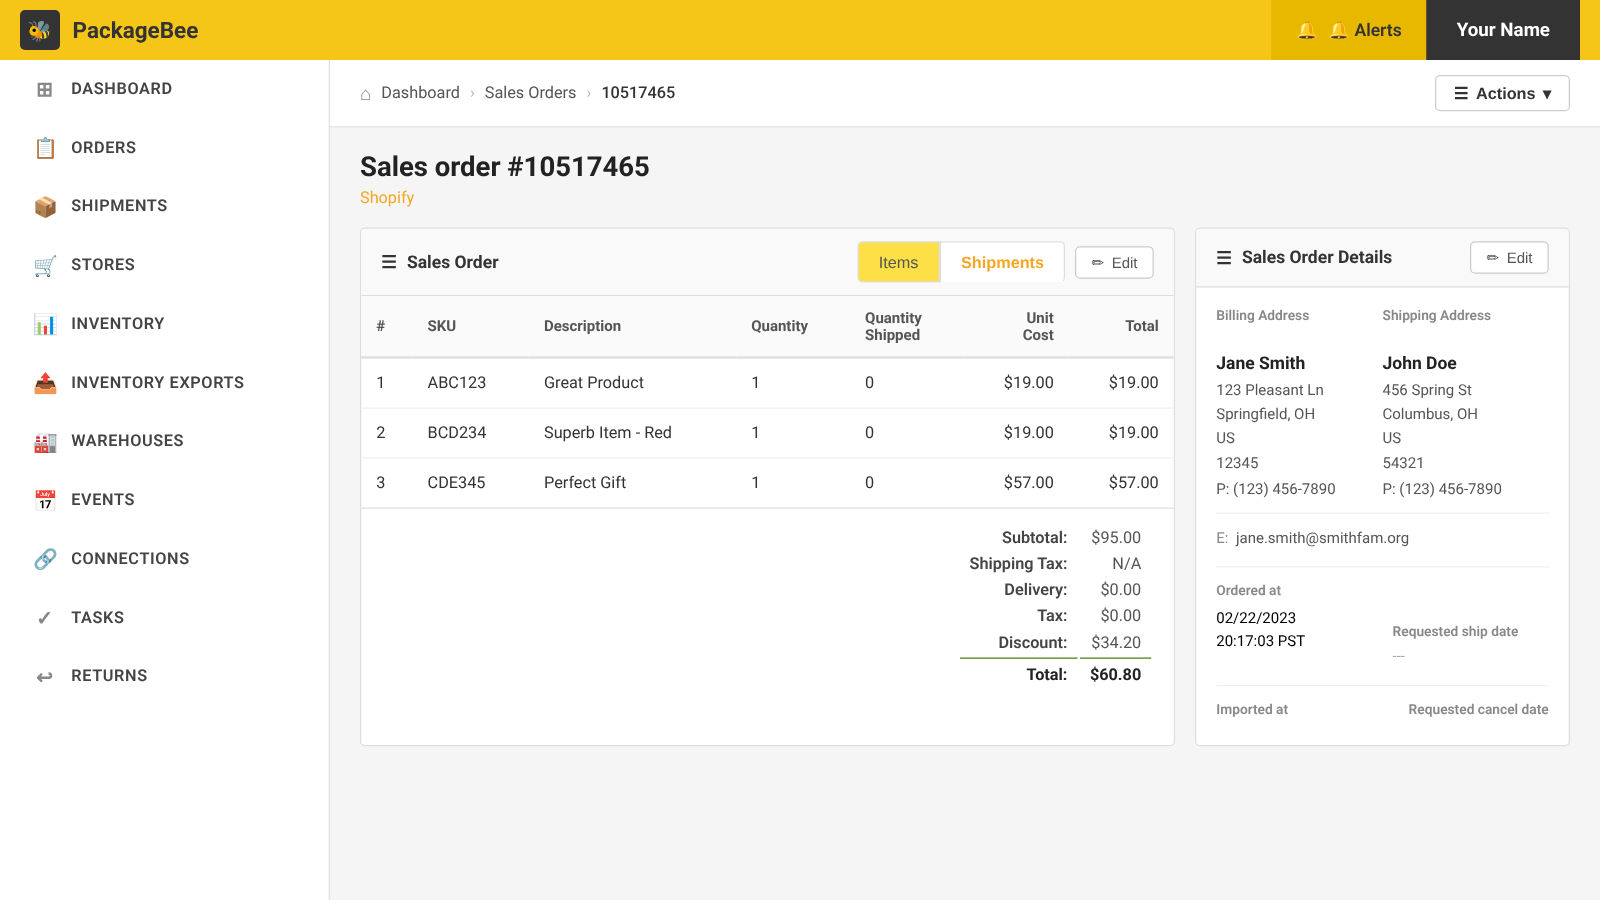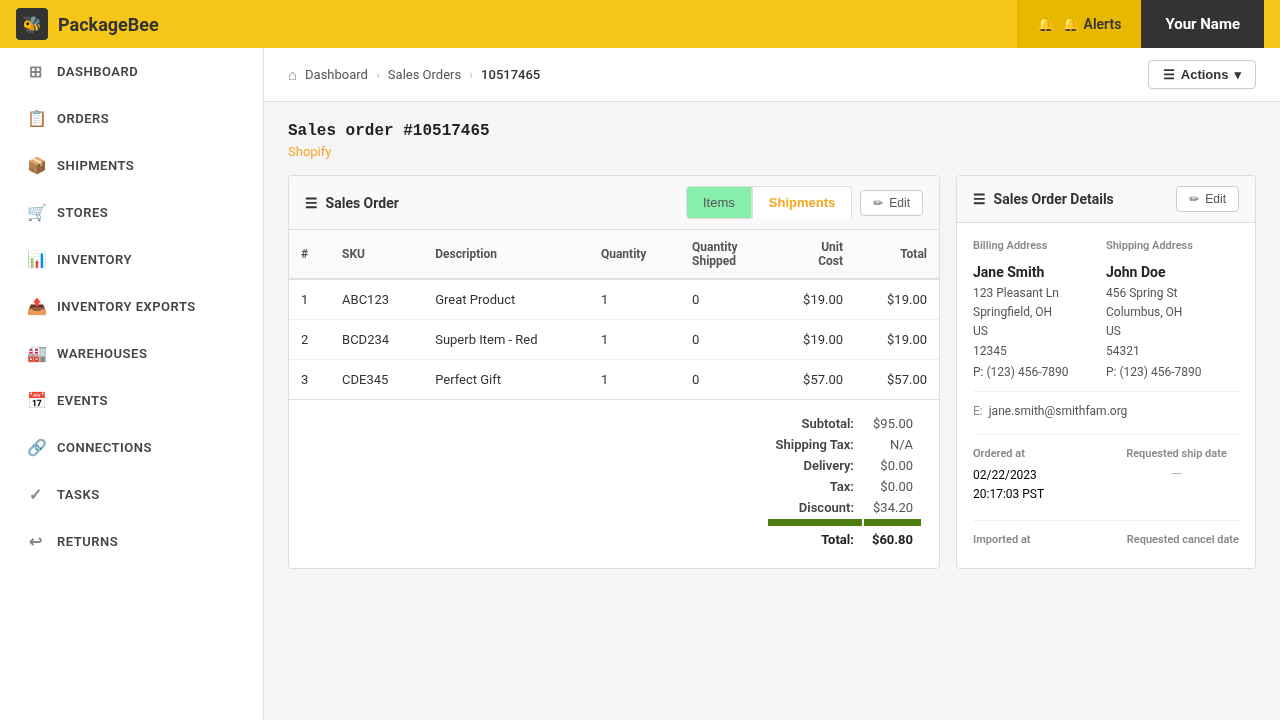--- a/index.html
+++ b/index.html
@@ -31,63 +31,63 @@
     .breadcrumb .home-icon { font-size: 15px; color: #888; }
     .breadcrumb a { color: #555; text-decoration: none; }
     .breadcrumb .current { color: #333; font-weight: 500; }
     .actions-btn { display: flex; align-items: center; gap: 6px; background: #fff; border: 1px solid #ccc; border-radius: 4px; padding: 6px 14px; cursor: pointer; font-size: 13px; font-weight: 600; color: #333; }
 
     
     .page-content { padding: 20px 24px; display: flex; flex-direction: column; gap: 16px; }
 
     
     .order-header { display: flex; justify-content: space-between; align-items: flex-start; }
-    .order-title { font-size: 16px; font-weight: 700; color: #222; font-family: Liberation Mono, monospace; }
+    .order-title { font-size: 22px; font-weight: 700; color: #222; }
     .order-source { color: #f5a623; font-size: 13px; margin-top: 4px; }
     .order-status-block { text-align: right; }
     .order-status-label { font-size: 12px; color: #888; font-weight: 600; letter-spacing: 1px; }
     .order-progress-bar { width: 160px; height: 18px; background: #e0e0e0; border-radius: 3px; margin-top: 6px; overflow: hidden; }
     .order-progress-fill { width: 55%; height: 100%; background: #4caf50; border-radius: 3px; }
 
     
     .two-col { display: flex; gap: 16px; }
 
     
     .card { background: #fff; border: 1px solid #ddd; border-radius: 4px; overflow: hidden; }
     .card-header { background: #f9f9f9; border-bottom: 1px solid #ddd; padding: 10px 16px; display: flex; align-items: center; justify-content: space-between; }
     .card-header-left { display: flex; align-items: center; gap: 8px; font-weight: 700; font-size: 14px; color: #333; }
     .card-header-tabs { display: flex; align-items: center; gap: 0; }
-    .tab-btn { padding: 8px 16px; font-size: 13px; cursor: pointer; border: 1px solid #ddd; background: #86efac; color: #555; }
+    .tab-btn { padding: 8px 16px; font-size: 13px; cursor: pointer; border: 1px solid #ddd; background: #fde047; color: #555; }
     .tab-btn.active { color: #f5a623; background: #fff; border-bottom-color: #fff; font-weight: 600; }
     .tab-btn:first-child { border-radius: 4px 0 0 4px; }
     .tab-btn:last-child { border-radius: 0 4px 4px 0; }
     .edit-btn { display: flex; align-items: center; gap: 6px; background: #fff; border: 1px solid #ccc; border-radius: 4px; padding: 5px 12px; cursor: pointer; font-size: 12px; color: #555; }
 
     
     .order-table { width: 100%; border-collapse: collapse; }
     .order-table th { padding: 10px 12px; text-align: left; font-size: 12px; font-weight: 700; color: #555; border-bottom: 2px solid #e0e0e0; background: #fafafa; }
     .order-table th.right { text-align: right; }
     .order-table td { padding: 12px 12px; border-bottom: 1px solid #f0f0f0; font-size: 13px; color: #333; }
     .order-table td.right { text-align: right; }
     .order-table tr:last-child td { border-bottom: none; }
 
     
     .totals-section { padding: 12px 16px; border-top: 1px solid #e0e0e0; display: flex; justify-content: flex-end; }
     .totals-table { font-size: 13px; }
     .totals-table tr td { padding: 2px 8px; text-align: right; color: #555; }
     .totals-table tr td:first-child { text-align: right; font-weight: 600; color: #444; }
-    .totals-table tr.total-row td { font-weight: 700; color: #222; border-top: 7px solid #4d7c0f; padding-top: 6px; }
+    .totals-table tr.total-row td { font-weight: 700; color: #222; border-top: 1px solid #4d7c0f; padding-top: 6px; }
 
     
     .details-card { flex-shrink: 0; width: 300px; }
     .details-card .card-header { display: flex; align-items: center; justify-content: space-between; }
     .details-body { padding: 16px; }
     .address-section { display: flex; gap: 0; }
     .address-col { flex: 1; font-size: 12px; }
-    .address-col h4 { font-size: 11px; color: #888; font-weight: 600; margin-bottom: 12px; }
+    .address-col h4 { font-size: 11px; color: #888; font-weight: 600; margin-bottom: 24px; }
     .address-col .addr-name { font-size: 14px; font-weight: 700; color: #222; margin-bottom: 4px; }
     .address-col .addr-line { color: #555; line-height: 1.6; }
     .address-col .addr-phone { color: #555; margin-top: 4px; }
     .email-row { display: flex; align-items: center; gap: 6px; margin-top: 12px; padding-top: 12px; border-top: 1px solid #f0f0f0; font-size: 12px; color: #555; }
     .email-icon { color: #888; font-size: 12px; }
     .dates-section { margin-top: 16px; padding-top: 12px; border-top: 1px solid #f0f0f0; display: flex; gap: 16px; }
     .date-col { flex: 1; font-size: 12px; }
     .date-col h4 { font-size: 11px; color: #888; font-weight: 600; margin-bottom: 6px; }
     .date-col .date-val { color: #000000; line-height: 1.6; }
     .date-col .date-empty { color: #aaa; }
@@ -321,21 +321,21 @@
               <span class="email-icon">E:</span>
               <span>jane.smith@smithfam.org</span>
             </div>
 
             <div class="dates-section">
               <div class="date-col">
                 <h4>Ordered at</h4>
                 <div class="date-val">02/22/2023</div>
                 <div class="date-val">20:17:03 PST</div>
               </div>
-              <div class="date-col" style="text-align:center;">
+              <div class="date-col" style="text-align:left;margin-top:33px;">
                 <h4>Requested ship date</h4>
                 <div class="date-empty">---</div>
               </div>
             </div>
 
             <div class="imported-section">
               <div class="date-col">
                 <h4>Imported at</h4>
               </div>
               <div class="date-col" style="text-align:right;">

